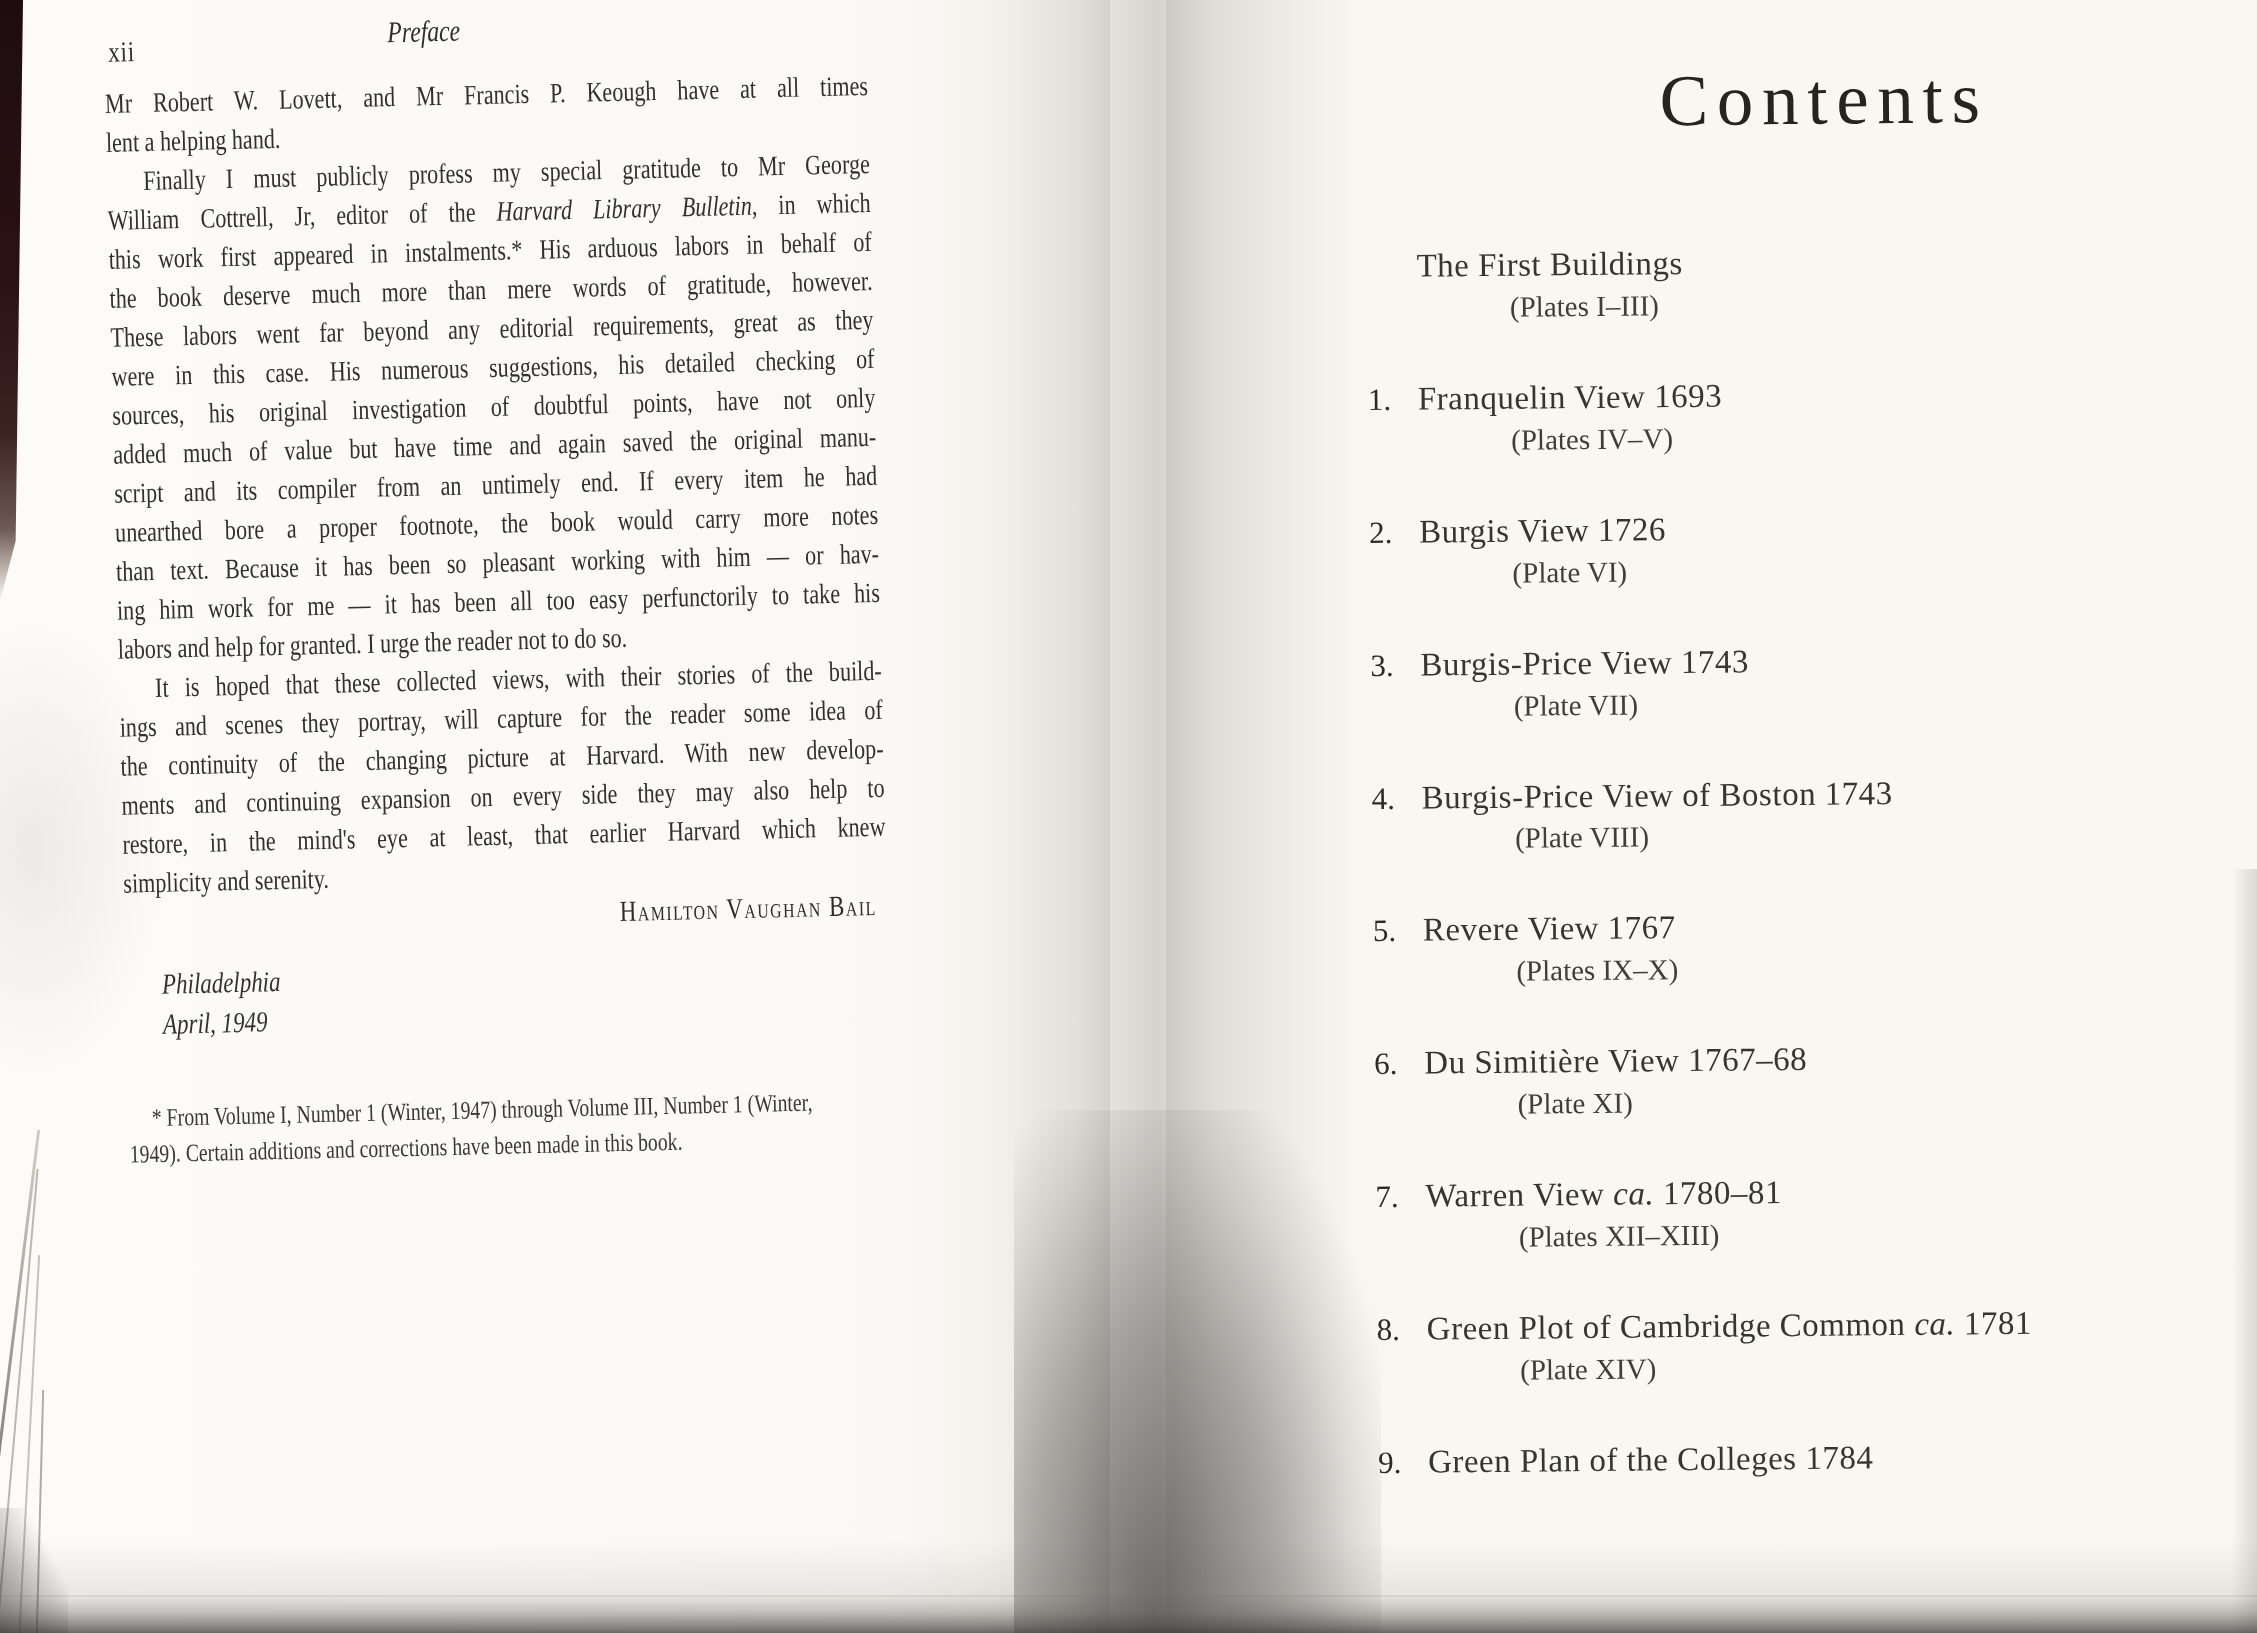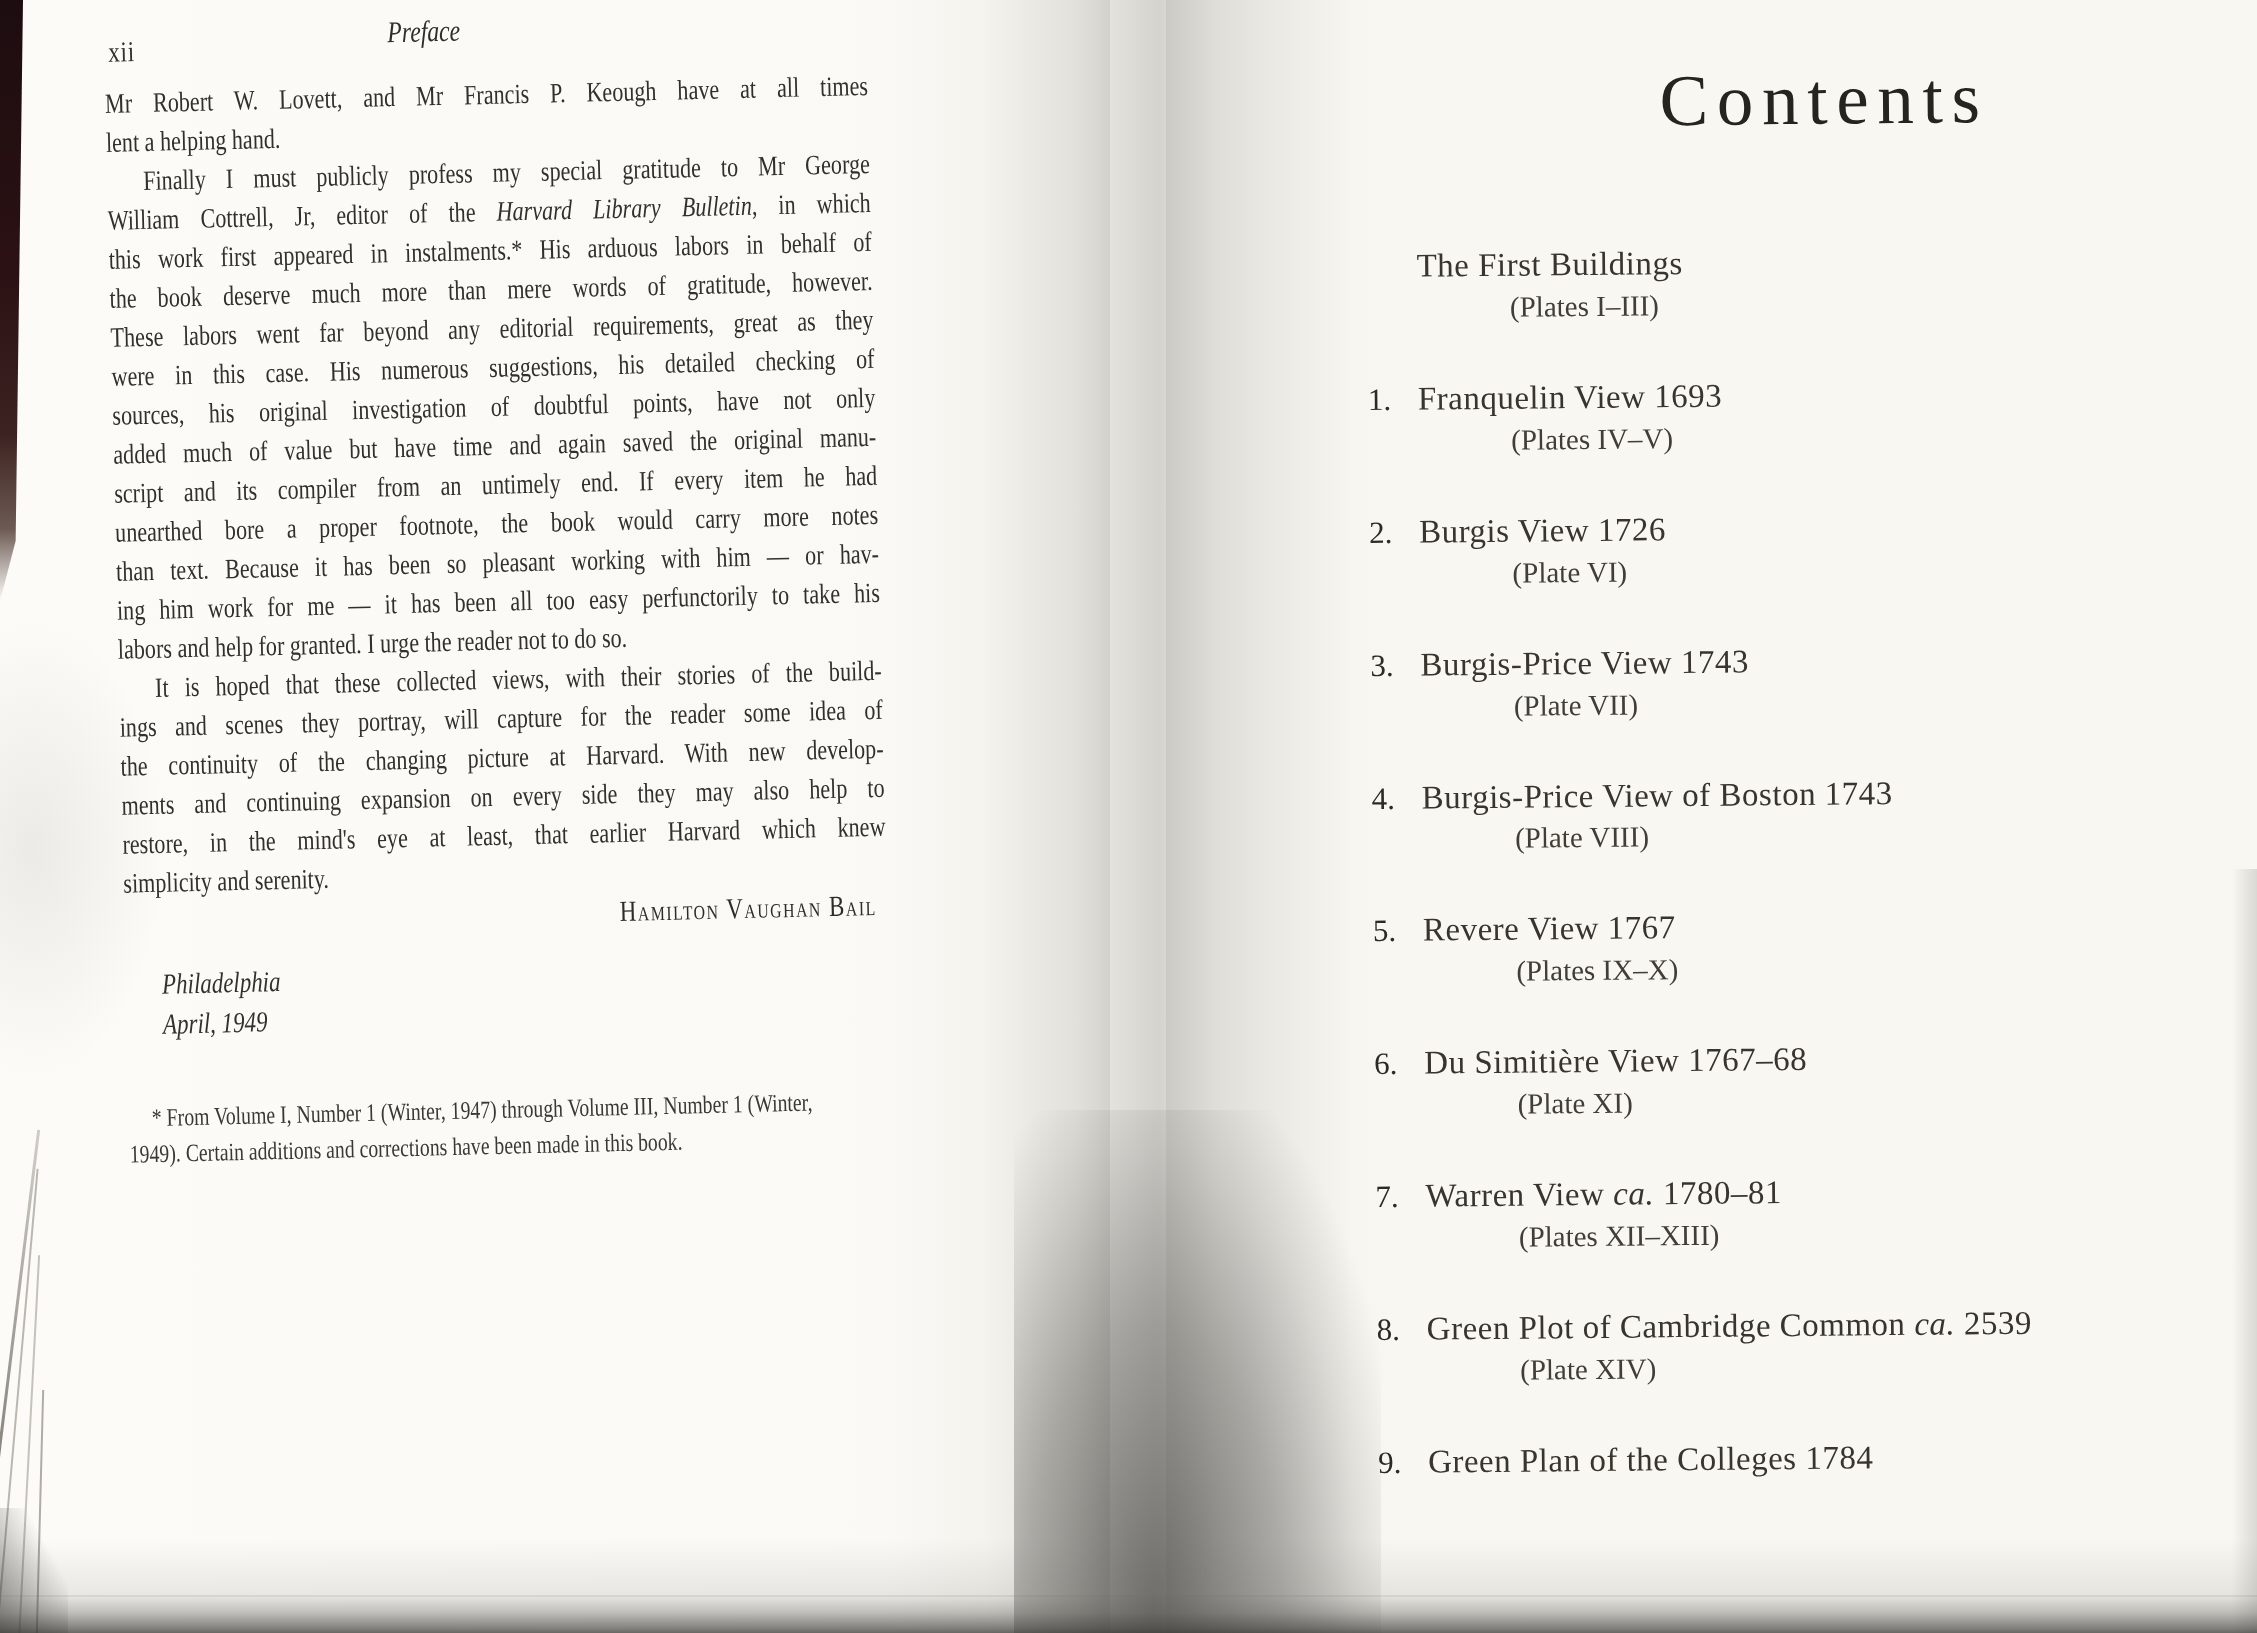--- a/index.html
+++ b/index.html
@@ -184,21 +184,21 @@
             <span class="toc-num">7.</span>
             <div class="toc-main">
               <div class="toc-title"><span>Warren View </span><span class="it">ca.</span><span> 1780–81</span></div>
               <div class="toc-plates">(Plates XII–XIII)</div>
             </div>
             <span class="toc-page">63</span>
           </div>
           <div class="toc-row">
             <span class="toc-num">8.</span>
             <div class="toc-main">
-              <div class="toc-title"><span>Green Plot of Cambridge Common </span><span class="it">ca.</span><span> 2539</span></div>
+              <div class="toc-title"><span>Green Plot of Cambridge Common </span><span class="it">ca.</span><span> 1781</span></div>
               <div class="toc-plates">(Plate XIV)</div>
             </div>
             <span class="toc-page">73</span>
           </div>
           <div class="toc-row">
             <span class="toc-num">9.</span>
             <div class="toc-main">
               <div class="toc-title"><span>Green Plan of the Colleges 1784</span></div>
             </div>
             <span class="toc-page">76</span>

